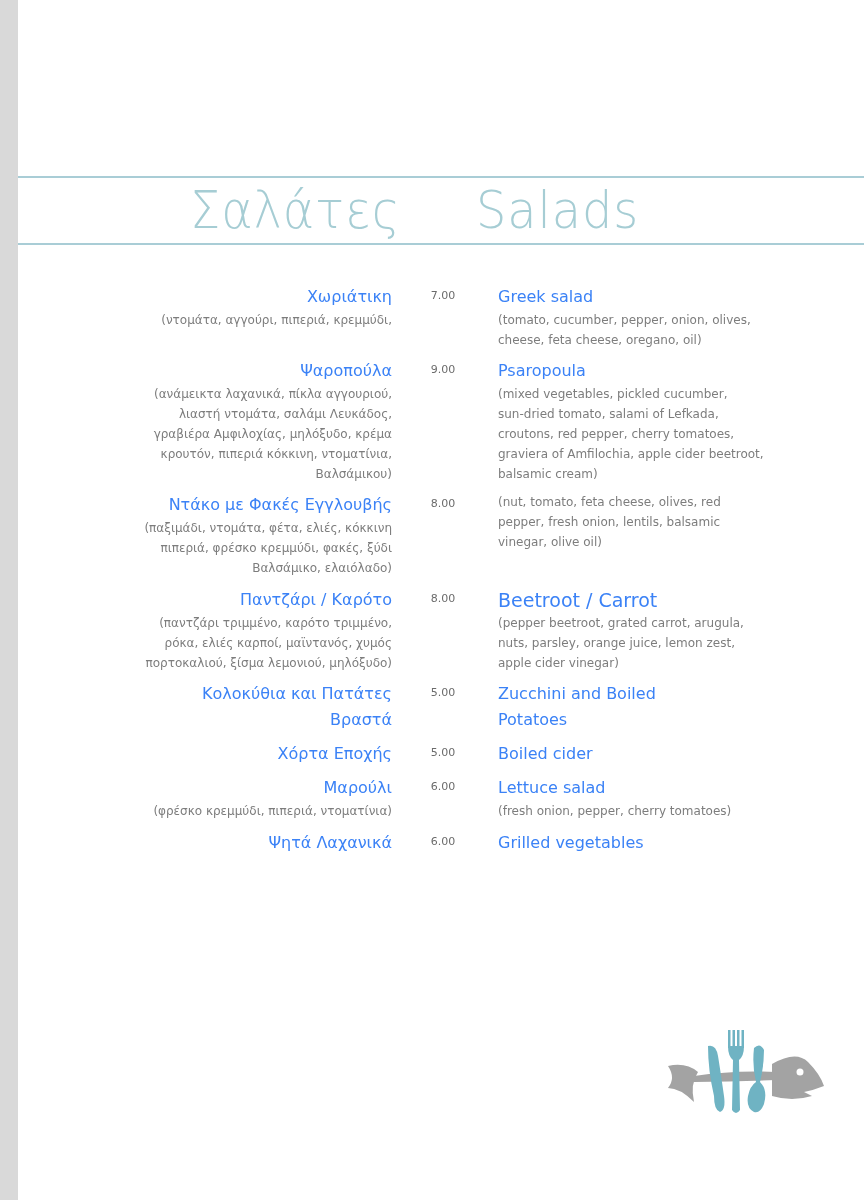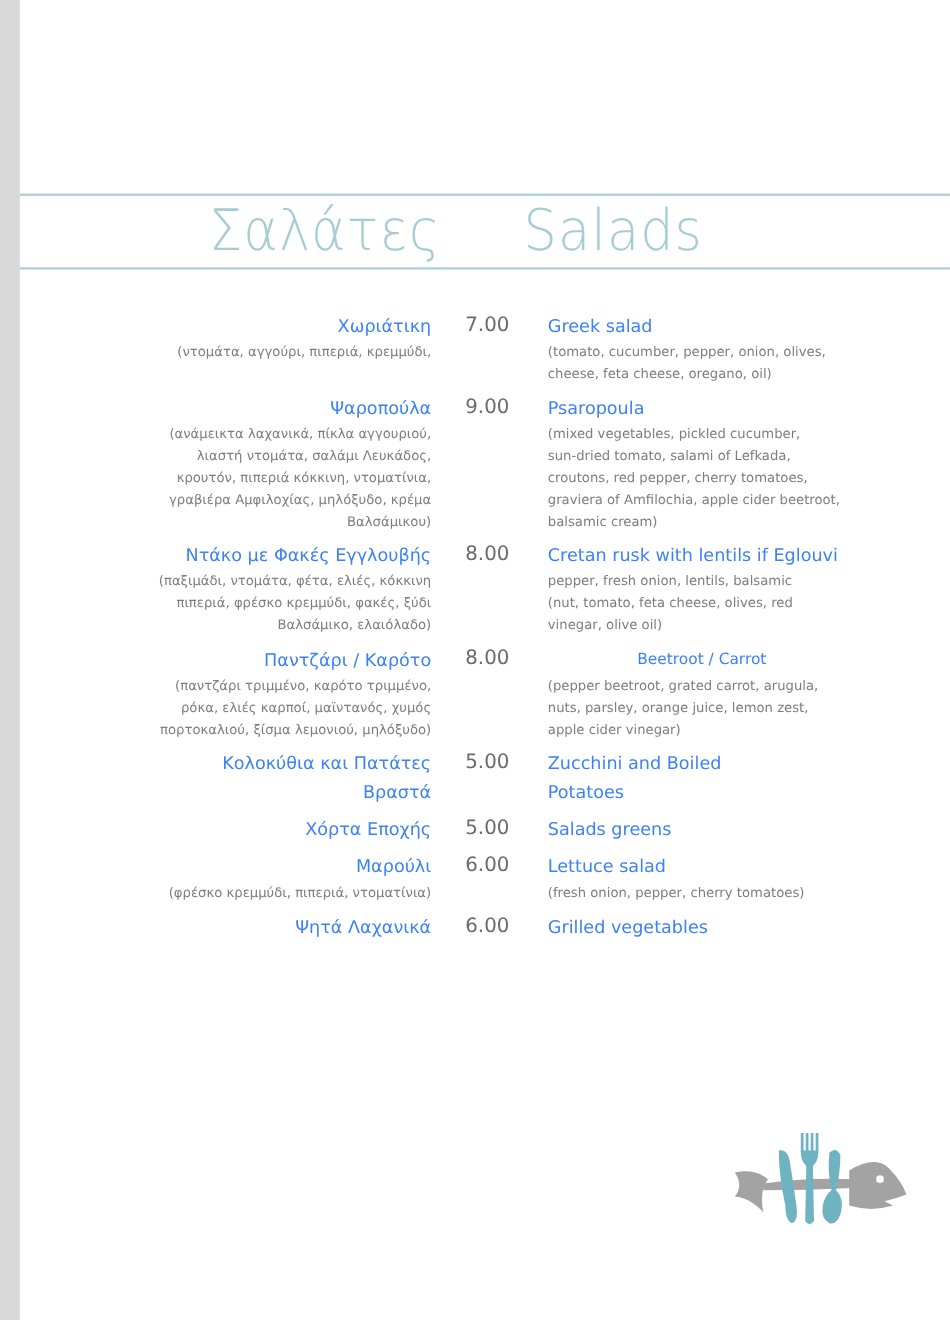--- a/index.html
+++ b/index.html
@@ -26,24 +26,24 @@
     .menu { position:absolute; left:0; top:284px; width:852px; }
     .item { position:absolute; left:0; width:852px; }
     .gr-col {
       position:absolute; right:478px; width:320px; text-align:right;
     }
     .en-col {
       position:absolute; left:480px; width:280px; text-align:left;
     }
     .price {
       position:absolute; left:402px; width:46px; text-align:center;
-      font-size:18px; color:#6b6b6b; line-height:24px;
+      font-size:11px; color:#6b6b6b; line-height:24px;
     }
     .name { font-size:16px; color:#3b82f6; line-height:26px; }
-    .name.small { font-size:14px;text-align:center; }
+    .name.small { font-size:19px; }
     .desc { font-size:12px; color:#7d7d7d; line-height:20px; }
     .logo { position:absolute; left:646px; top:1026px; width:164px; height:96px; }
   </style>
 </head>
 <body>
 
 <div class="page">
   <div class="rule" style="top:176px"></div>
   <div class="title gr">Σαλάτες</div>
   <div class="title en">Salads</div>
@@ -67,22 +67,22 @@
         </div>
       </div>
     </div>
 
     <div class="item" style="top:74px">
       <div class="gr-col">
         <div class="name">Ψαροπούλα</div>
         <div class="desc">
           <div>(ανάμεικτα λαχανικά, πίκλα αγγουριού,</div>
           <div>λιαστή  ντομάτα, σαλάμι Λευκάδος,</div>
+          <div>γραβιέρα Αμφιλοχίας, μηλόξυδο, κρέμα</div>
           <div>κρουτόν, πιπεριά κόκκινη, ντοματίνια,</div>
-          <div>γραβιέρα Αμφιλοχίας, μηλόξυδο, κρέμα</div>
           <div>Βαλσάμικου)</div>
         </div>
       </div>
       <div class="price">9.00</div>
       <div class="en-col">
         <div class="name">Psaropoula</div>
         <div class="desc">
           <div>(mixed vegetables, pickled cucumber,</div>
           <div>sun-dried tomato, salami of Lefkada,</div>
           <div>croutons, red pepper, cherry tomatoes,</div>
@@ -96,24 +96,23 @@
       <div class="gr-col">
         <div class="name">Ντάκο με Φακές Εγγλουβής</div>
         <div class="desc">
           <div>(παξιμάδι, ντομάτα, φέτα, ελιές, κόκκινη</div>
           <div>πιπεριά, φρέσκο κρεμμύδι, φακές, ξύδι</div>
           <div>Βαλσάμικο, ελαιόλαδο)</div>
         </div>
       </div>
       <div class="price">8.00</div>
       <div class="en-col">
-        <div class="name">Cretan rusk with lentils if Eglouvi</div>
-        <div class="desc">
+        <div class="desc">
+          <div>(nut, tomato, feta cheese, olives, red</div>
           <div>pepper, fresh onion, lentils, balsamic</div>
-          <div>(nut, tomato, feta cheese, olives, red</div>
           <div>vinegar, olive oil)</div>
         </div>
       </div>
     </div>
 
     <div class="item" style="top:303px">
       <div class="gr-col">
         <div class="name">Παντζάρι / Καρότο</div>
         <div class="desc">
           <div>(παντζάρι τριμμένο, καρότο τριμμένο,</div>
@@ -143,21 +142,21 @@
         <div class="name">Potatoes</div>
       </div>
     </div>
 
     <div class="item" style="top:457px">
       <div class="gr-col">
         <div class="name">Χόρτα Εποχής</div>
       </div>
       <div class="price">5.00</div>
       <div class="en-col">
-        <div class="name">Salads greens</div>
+        <div class="name">Boiled cider</div>
       </div>
     </div>
 
     <div class="item" style="top:491px">
       <div class="gr-col">
         <div class="name">Μαρούλι</div>
         <div class="desc">
           <div>(φρέσκο κρεμμύδι, πιπεριά, ντοματίνια)</div>
         </div>
       </div>

